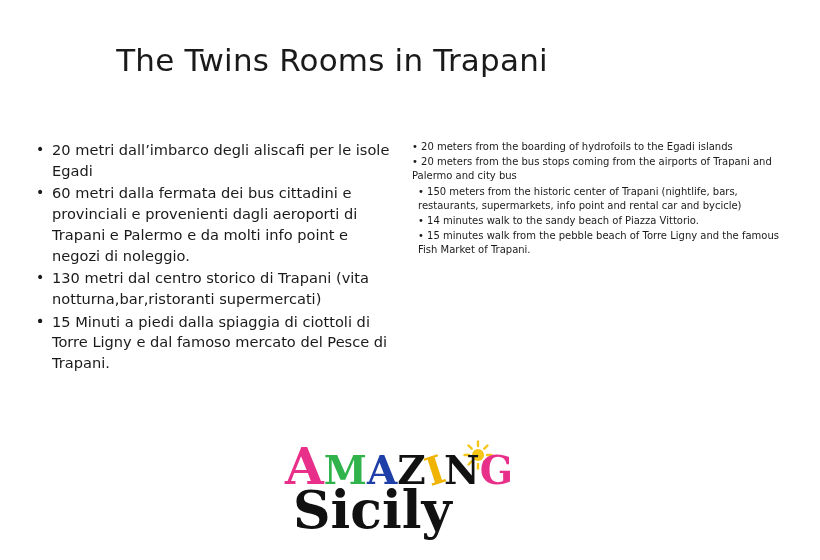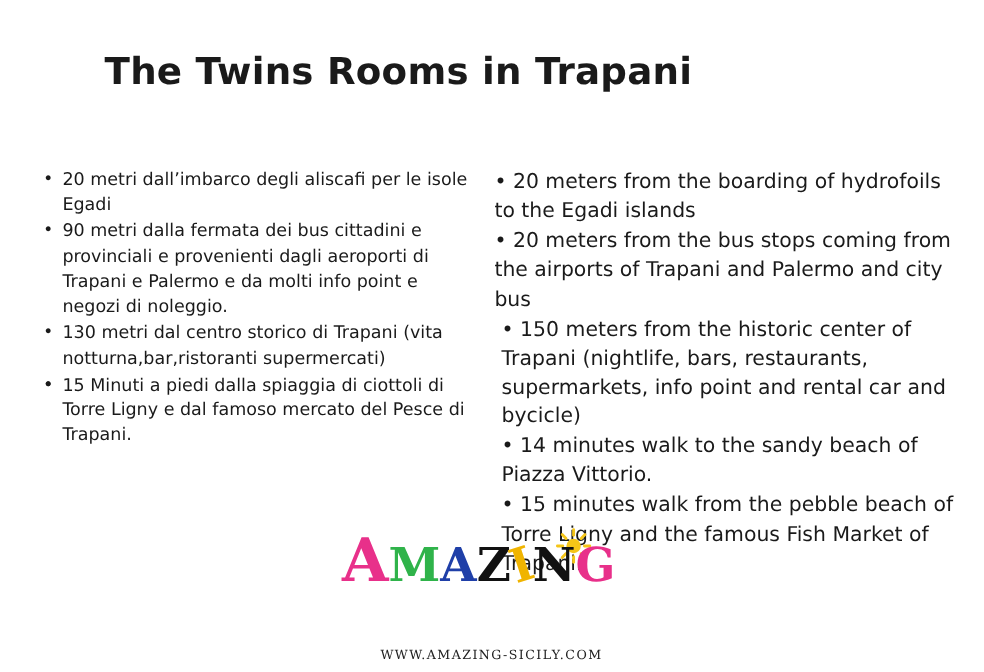--- a/index.html
+++ b/index.html
@@ -21,21 +21,21 @@
     position: relative;
     box-sizing: border-box;
   }
   .title {
     position: absolute;
     top: 42px;
     left: 0;
     width: 664px;
     text-align: center;
     font-size: 31px;
-    font-weight: 700;
+    font-weight: 400;
     letter-spacing: 0.2px;
     color: #1a1a1a;
   }
   .columns {
     position: absolute;
     top: 140px;
     left: 0;
     width: 820px;
     display: flex;
     align-items: flex-start;
@@ -65,21 +65,21 @@
   }
   ul.bullets li .dot {
     position: absolute;
     left: 6px;
     top: 0;
     font-size: 14px;
     line-height: 1.42;
   }
   .col-right p {
     margin: 0 0 1px 0;
-    font-size: 17px;
+    font-size: 10px;
     line-height: 1.42;
     color: #1a1a1a;
     padding-left: 2px;
   }
   .col-right p.indented {
     padding-left: 8px;
   }
 
   
   .logo {
@@ -140,21 +140,21 @@
   <div class="columns">
 
     <div class="col-left">
       <ul class="bullets">
         <li>
           <span class="dot">•</span>
           <span>20 metri dall’imbarco degli aliscafi per le isole Egadi</span>
         </li>
         <li>
           <span class="dot">•</span>
-          <span>90 metri dalla fermata dei bus cittadini e provinciali e provenienti dagli aeroporti di Trapani e Palermo e da molti info point e negozi   di noleggio.</span>
+          <span>60 metri dalla fermata dei bus cittadini e provinciali e provenienti dagli aeroporti di Trapani e Palermo e da molti info point e negozi   di noleggio.</span>
         </li>
         <li>
           <span class="dot">•</span>
           <span>130 metri dal centro storico di Trapani (vita notturna,bar,ristoranti supermercati)</span>
         </li>
         <li>
           <span class="dot">•</span>
         </li>
         <li>
           <span class="dot">•</span>
@@ -181,16 +181,16 @@
         <line x1="15" y1="24" x2="15" y2="28.5"></line>
         <line x1="1.5" y1="15" x2="6" y2="15"></line>
         <line x1="24" y1="15" x2="28.5" y2="15"></line>
         <line x1="5.5" y1="5.5" x2="8.7" y2="8.7"></line>
         <line x1="21.3" y1="21.3" x2="24.5" y2="24.5"></line>
         <line x1="24.5" y1="5.5" x2="21.3" y2="8.7"></line>
         <line x1="8.7" y1="21.3" x2="5.5" y2="24.5"></line>
       </g>
     </svg>
     <div class="logo-amazing"><span style="color: rgb(232, 48, 138); font-size: 50px;">A</span><span style="color: rgb(47, 179, 74);">M</span><span style="color: rgb(31, 63, 168);">A</span><span style="color: rgb(17, 17, 17);">Z</span><span style="color: rgb(240, 180, 0); transform: rotate(-18deg);">I</span><span style="color: rgb(17, 17, 17);">N</span><span style="color: rgb(232, 48, 138);">G</span></div>
-    <div class="logo-url">WWW.AMAZING-SICILY.COM</div>
+    <div class="logo-sicily">Sicily</div>
   </div>
 
 </div>
 
 </body></html>

